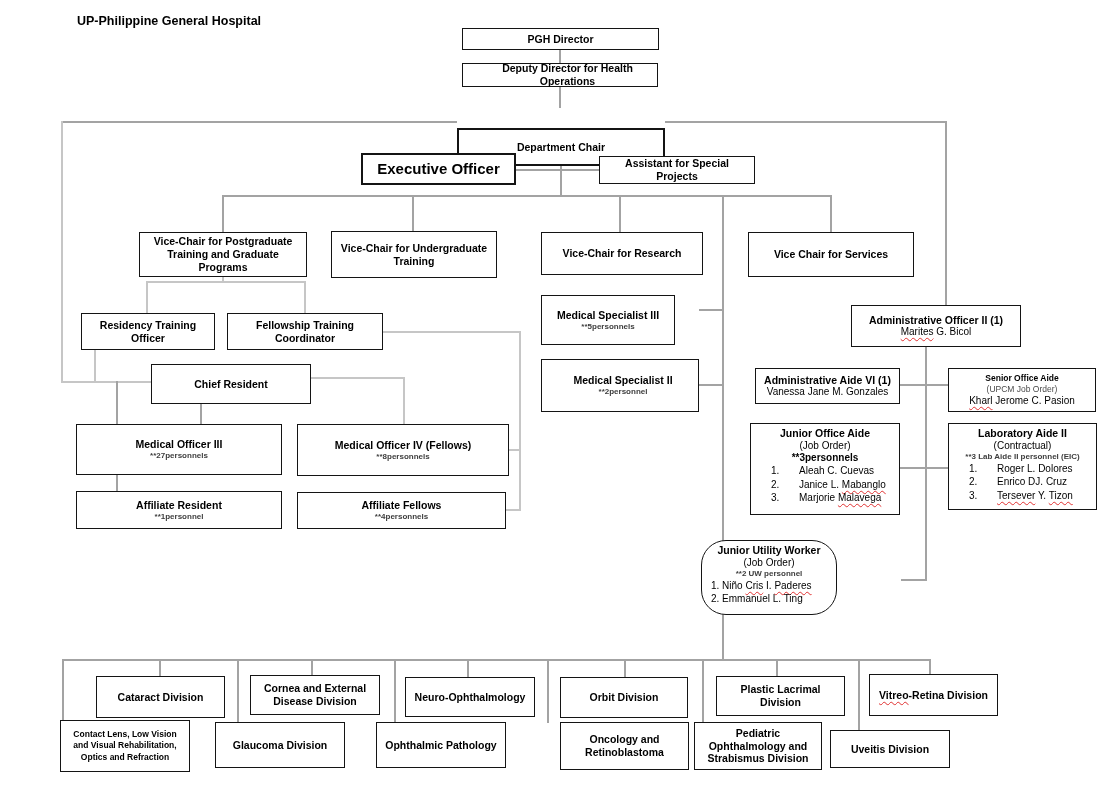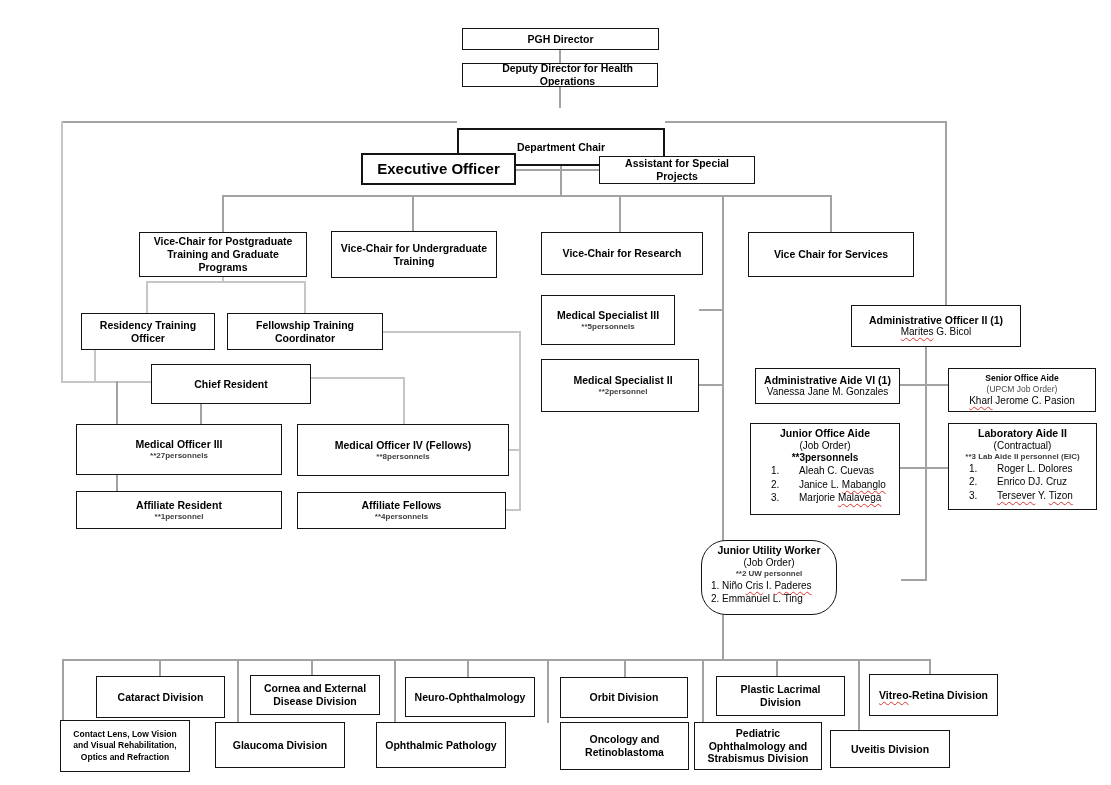--- a/index.html
+++ b/index.html
@@ -27,20 +27,21 @@
   .ln.li .num{display:inline-block;width:28px;}
   .ln.li-plain{font-size:10px;text-align:left;padding-left:5px;box-sizing:border-box;line-height:1.35;}
   .sp{text-decoration:underline;text-decoration-style:wavy;text-decoration-color:#e03131;
       text-decoration-thickness:1px;text-underline-offset:2px;}
 </style>
 </head>
 <body>
 
 <div id="canvas">
   <div id="header">
+    <div>UP-Philippine General Hospital</div>
   </div>
   <div id="segs">
       <div class="seg" style="left: 559px; top: 50px; width: 2px; height: 13px;"></div>
       <div class="seg" style="left: 559px; top: 87px; width: 2px; height: 21px;"></div>
       <div class="seg" style="left: 61px; top: 121px; width: 396px; height: 2px;"></div>
       <div class="seg" style="left: 665px; top: 121px; width: 282px; height: 2px;"></div>
       <div class="seg lt" style="left: 61px; top: 121px; width: 2px; height: 262px;"></div>
       <div class="seg lt" style="left: 61px; top: 381px; width: 91px; height: 2px;"></div>
       <div class="seg" style="left: 945px; top: 121px; width: 2px; height: 184px;"></div>
       <div class="seg" style="left: 560px; top: 146px; width: 2px; height: 50px;"></div>

